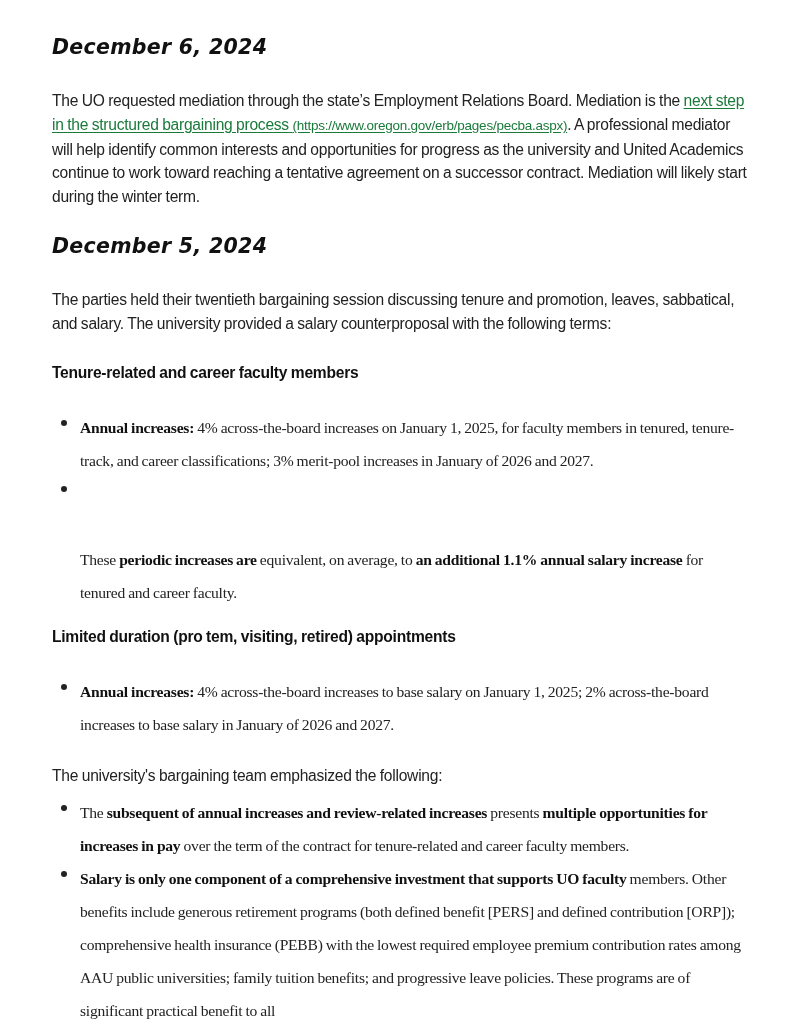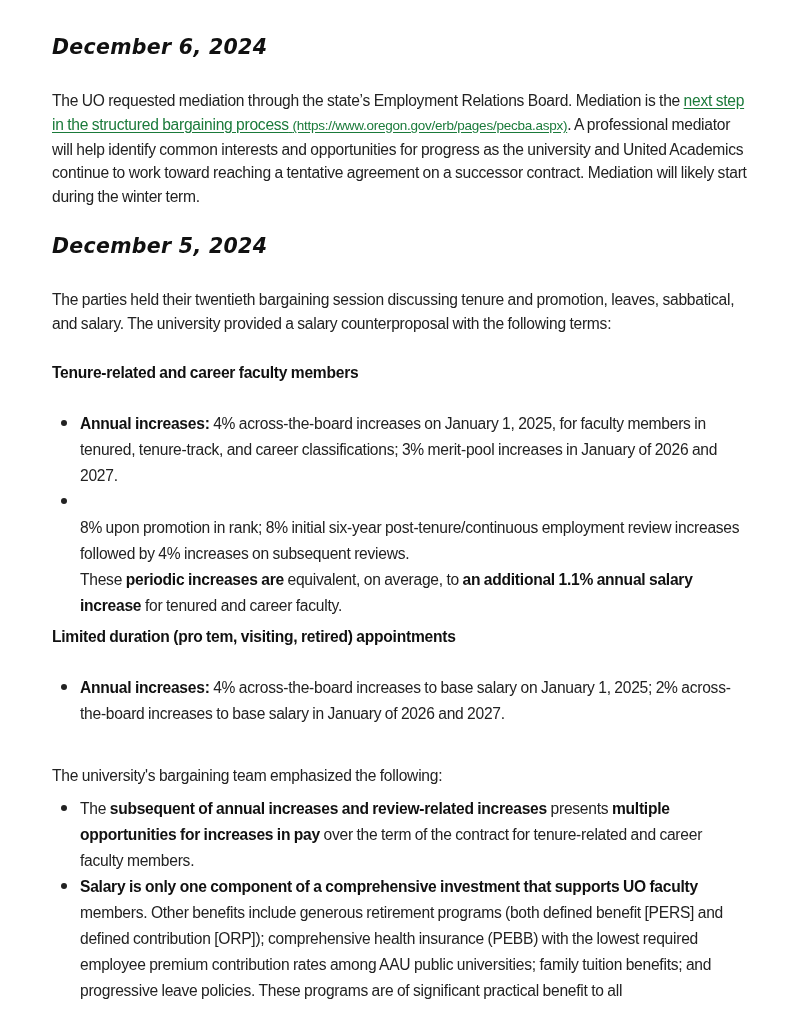--- a/index.html
+++ b/index.html
@@ -64,23 +64,24 @@
     ul.bullets {
       margin: 0;
       padding: 0;
       list-style: none;
       width: 696px;
     }
     ul.bullets li {
       position: relative;
       padding-left: 28px;
       font-size: 15.6px;
-      line-height: 26px;
+      line-height: 33px;
       letter-spacing: -0.25px;
       word-spacing: -0.5px;
+      font-family: Liberation Serif, serif;
     }
     ul.bullets li .bullet-dot {
       position: absolute;
       left: 9px;
       top: 9px;
       width: 6px;
       height: 6px;
       border-radius: 50%;
       background: #222222;
     }
@@ -102,21 +103,21 @@
   <div class="subhead" id="subhead-1">Tenure-related and career faculty members</div>
 
   <ul class="bullets" id="list-1">
     <li>
       <span class="bullet-dot"></span>
       <b>Annual increases:</b><span> 4% across-the-board increases on January 1, 2025, for faculty members in tenured, tenure-track, and career classifications; 3% merit-pool increases in January of 2026 and 2027.</span>
     </li>
     <li>
       <span class="bullet-dot"></span>
       <br>
-      <span>8% upon promotion in rank; 8% initial six-year post-tenure/continuous employment review increases followed by 4% increases on subsequent reviews.</span><br>
+      <br>
       <span>These </span><b>periodic increases are</b><span> equivalent, on average, to </span><b>an additional 1.1% annual salary increase</b><span> for tenured and career faculty.</span>
     </li>
   </ul>
 
   <div class="subhead" id="subhead-2">Limited duration (pro tem, visiting, retired) appointments</div>
 
   <ul class="bullets" id="list-2">
     <li>
       <span class="bullet-dot"></span>
       <b>Annual increases:</b><span> 4% across-the-board increases to base salary on January 1, 2025; 2% across-the-board increases to base salary in January of 2026 and 2027.</span>

